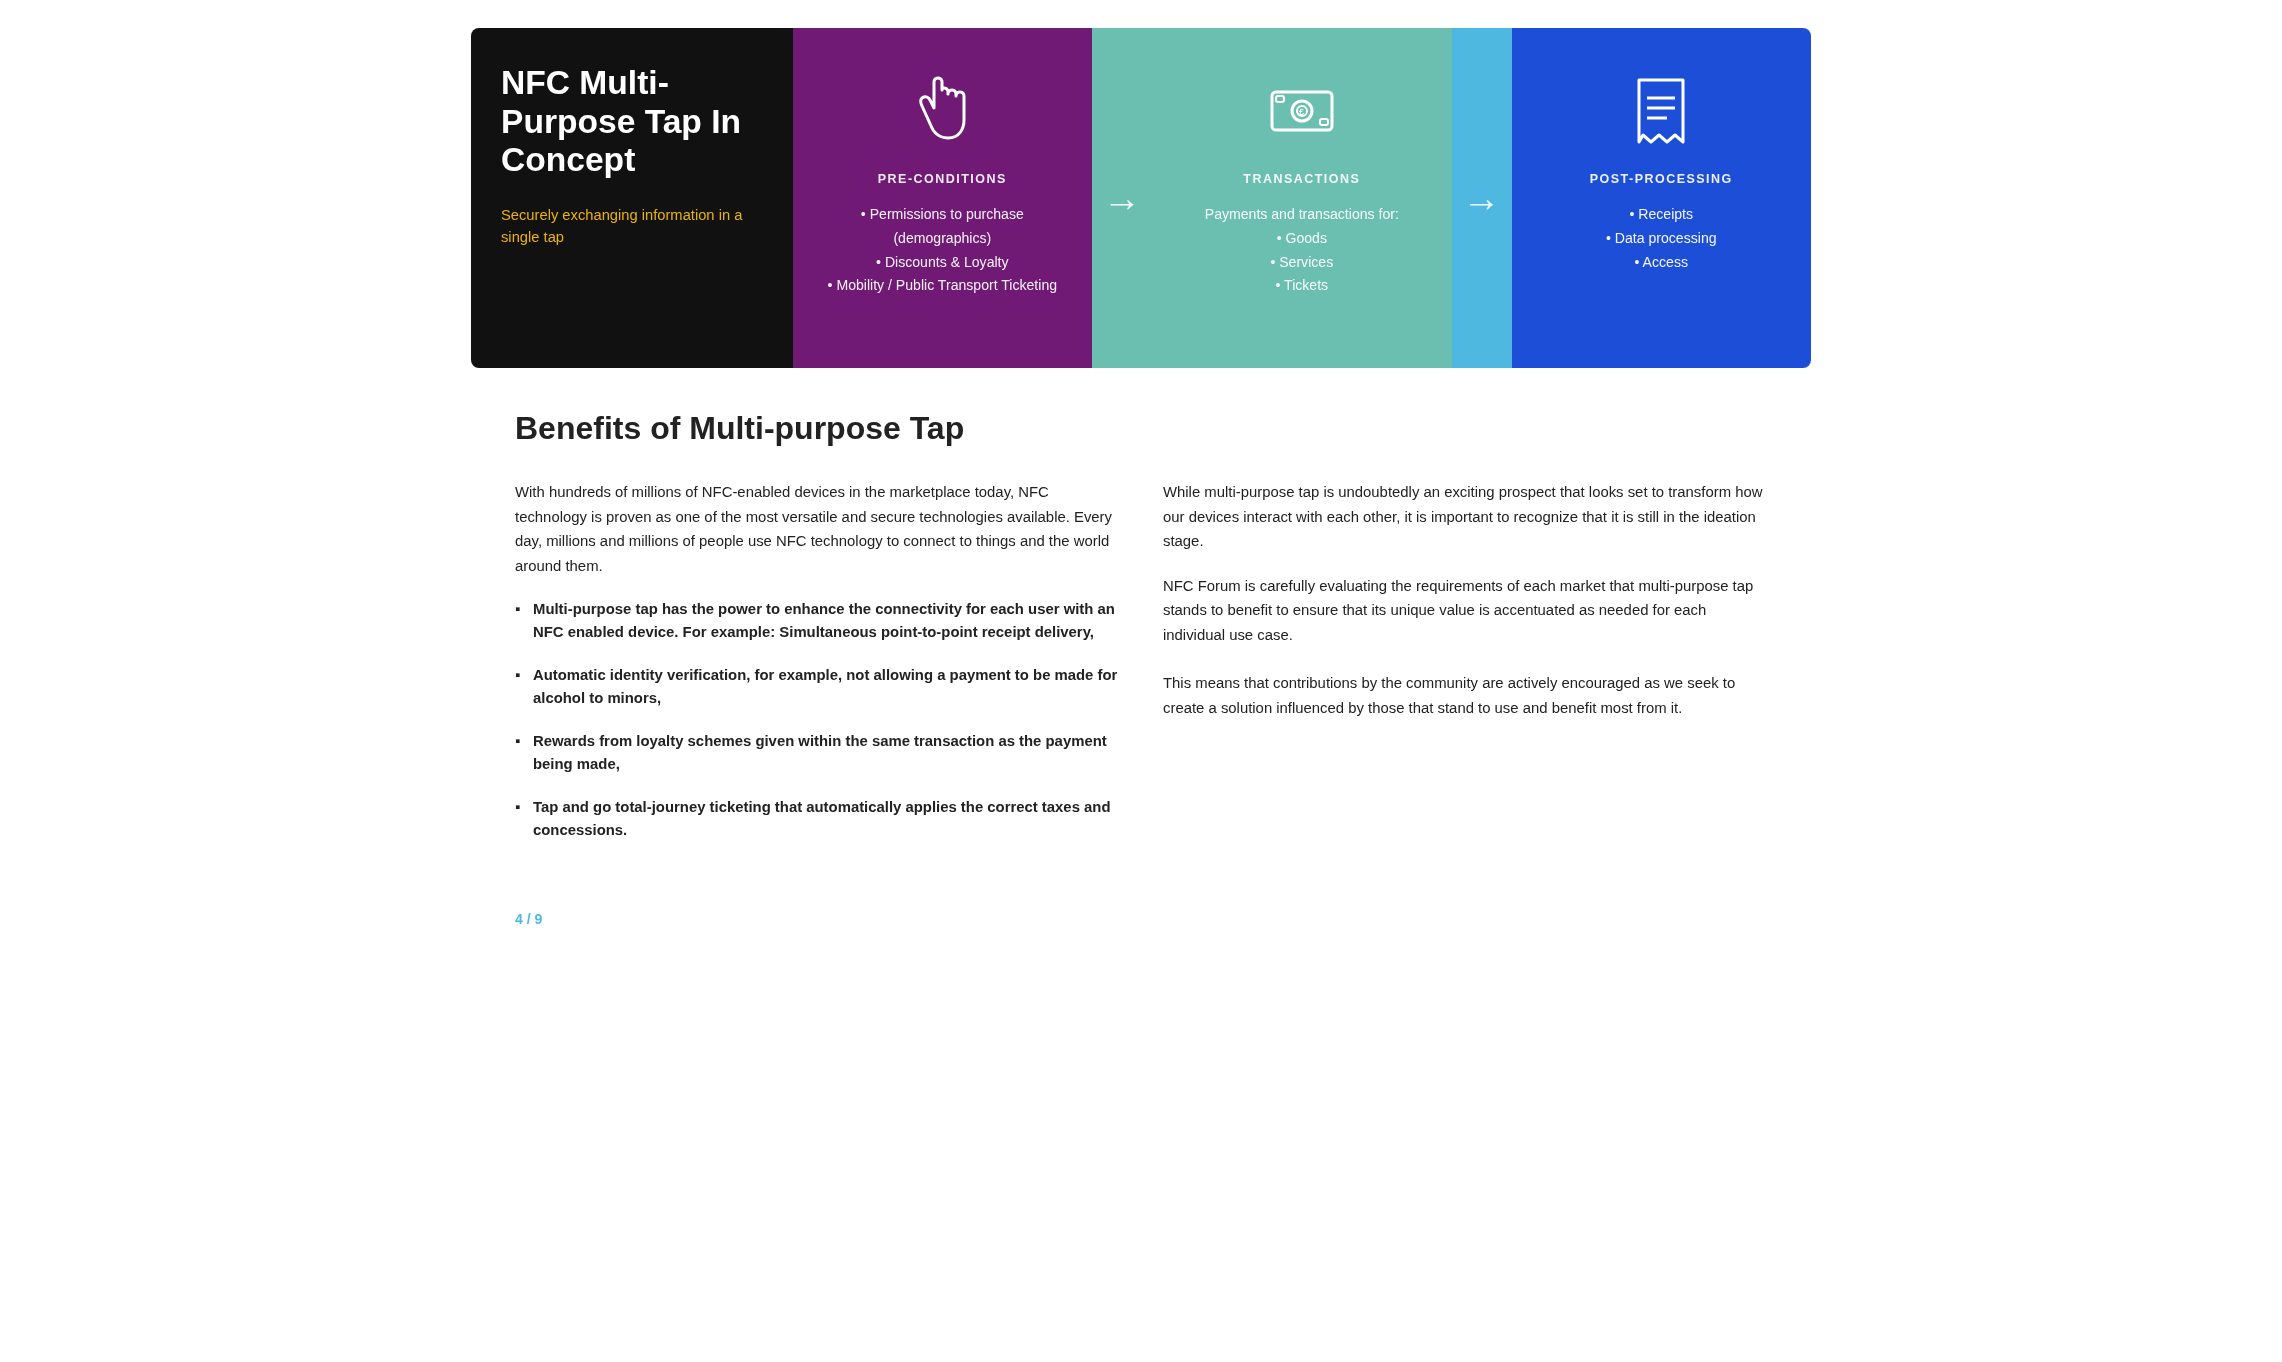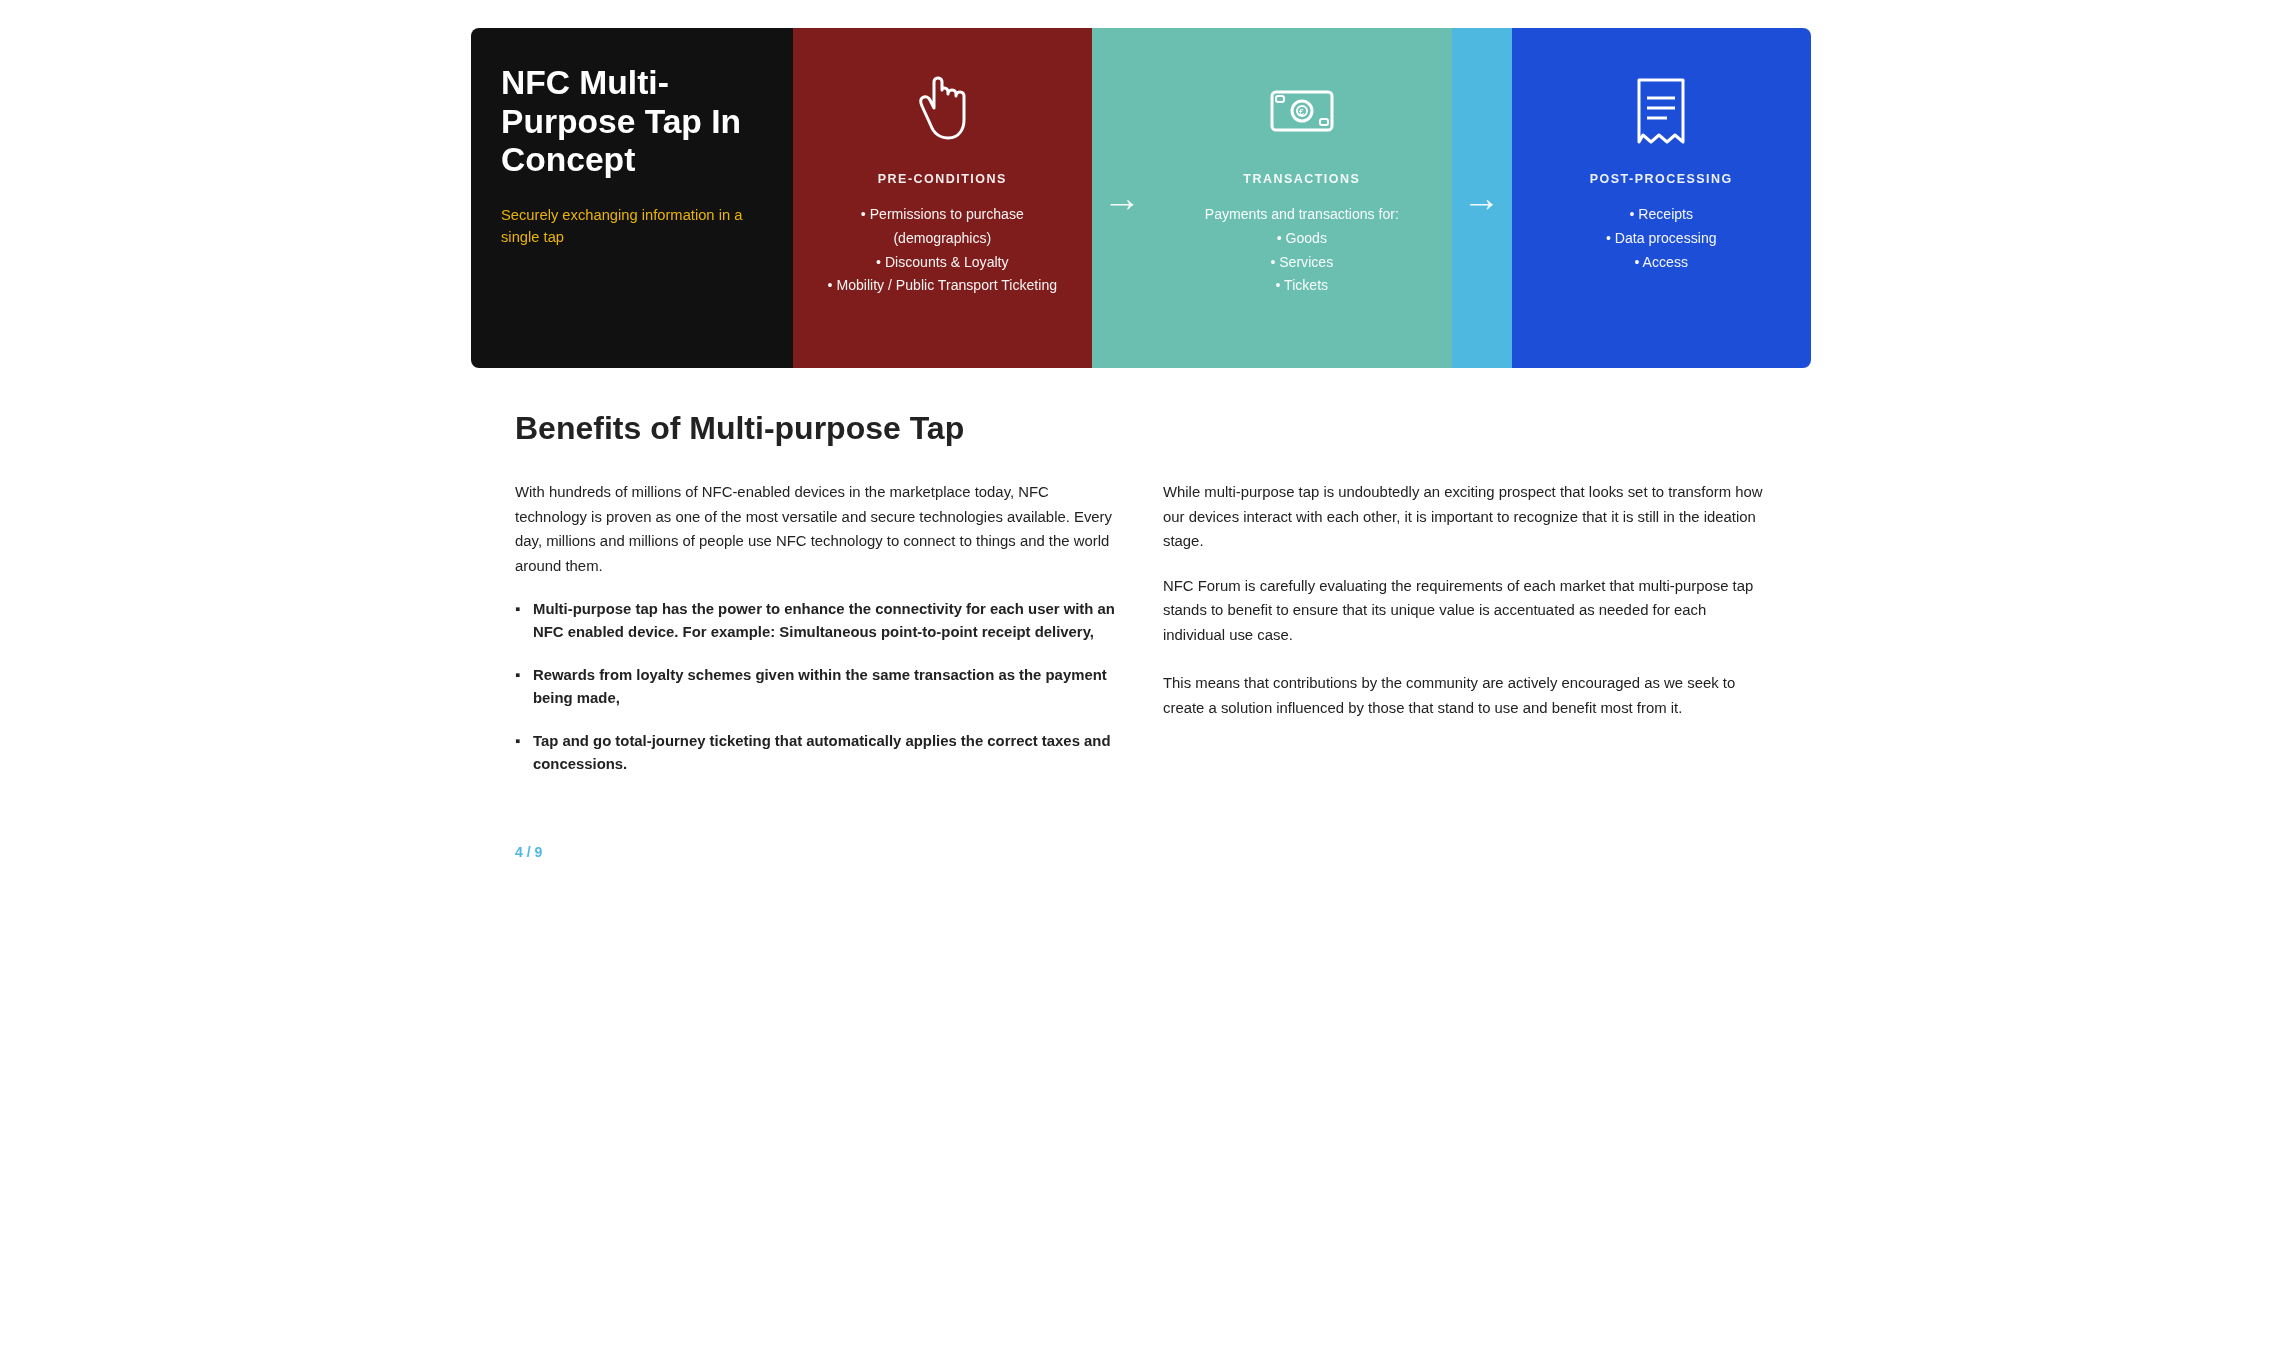--- a/index.html
+++ b/index.html
@@ -44,21 +44,21 @@
 
     .banner-section {
       flex: 1;
       display: flex;
       flex-direction: column;
       align-items: center;
       justify-content: flex-start;
       padding: 32px 20px 28px;
       position: relative;
     }
-    .banner-section.preconditions { background: #7f1d1d; }
+    .banner-section.preconditions { background: #701a75; }
     .banner-section.transactions { background: #6bbfb0; }
     .banner-section.postprocessing { background: #1d4ed8; }
 
     .banner-section .icon-area {
       height: 100px;
       display: flex;
       align-items: center;
       justify-content: center;
       margin-bottom: 10px;
     }
@@ -248,20 +248,21 @@
 
     <h2 class="benefits-title">Benefits of Multi-purpose Tap</h2>
 
     <div class="two-col">
 
       <div class="col-left">
         <p>With hundreds of millions of NFC-enabled devices in the marketplace today, NFC technology is proven as one of the most versatile and secure technologies available. Every day, millions and millions of people use NFC technology to connect to things and the world around them.</p>
 
         <ul class="bullet-list">
           <li>Multi-purpose tap has the power to enhance the connectivity for each user with an NFC enabled device. For example: Simultaneous point-to-point receipt delivery,</li>
+          <li>Automatic identity verification, for example, not allowing a payment to be made for alcohol to minors,</li>
           <li>Rewards from loyalty schemes given within the same transaction as the payment being made,</li>
           <li>Tap and go total-journey ticketing that automatically applies the correct taxes and concessions.</li>
         </ul>
       </div>
 
       <div class="col-right">
         <p>While multi-purpose tap is undoubtedly an exciting prospect that looks set to transform how our devices interact with each other, it is important to recognize that it is still in the ideation stage.</p>
         <p>NFC Forum is carefully evaluating the requirements of each market that multi-purpose tap stands to benefit to ensure that its unique value is accentuated as needed for each individual use case.</p>
         <p class="highlight-text">This means that contributions by the community are actively encouraged as we seek to create a solution influenced by those that stand to use and benefit most from it.</p>
       </div>

